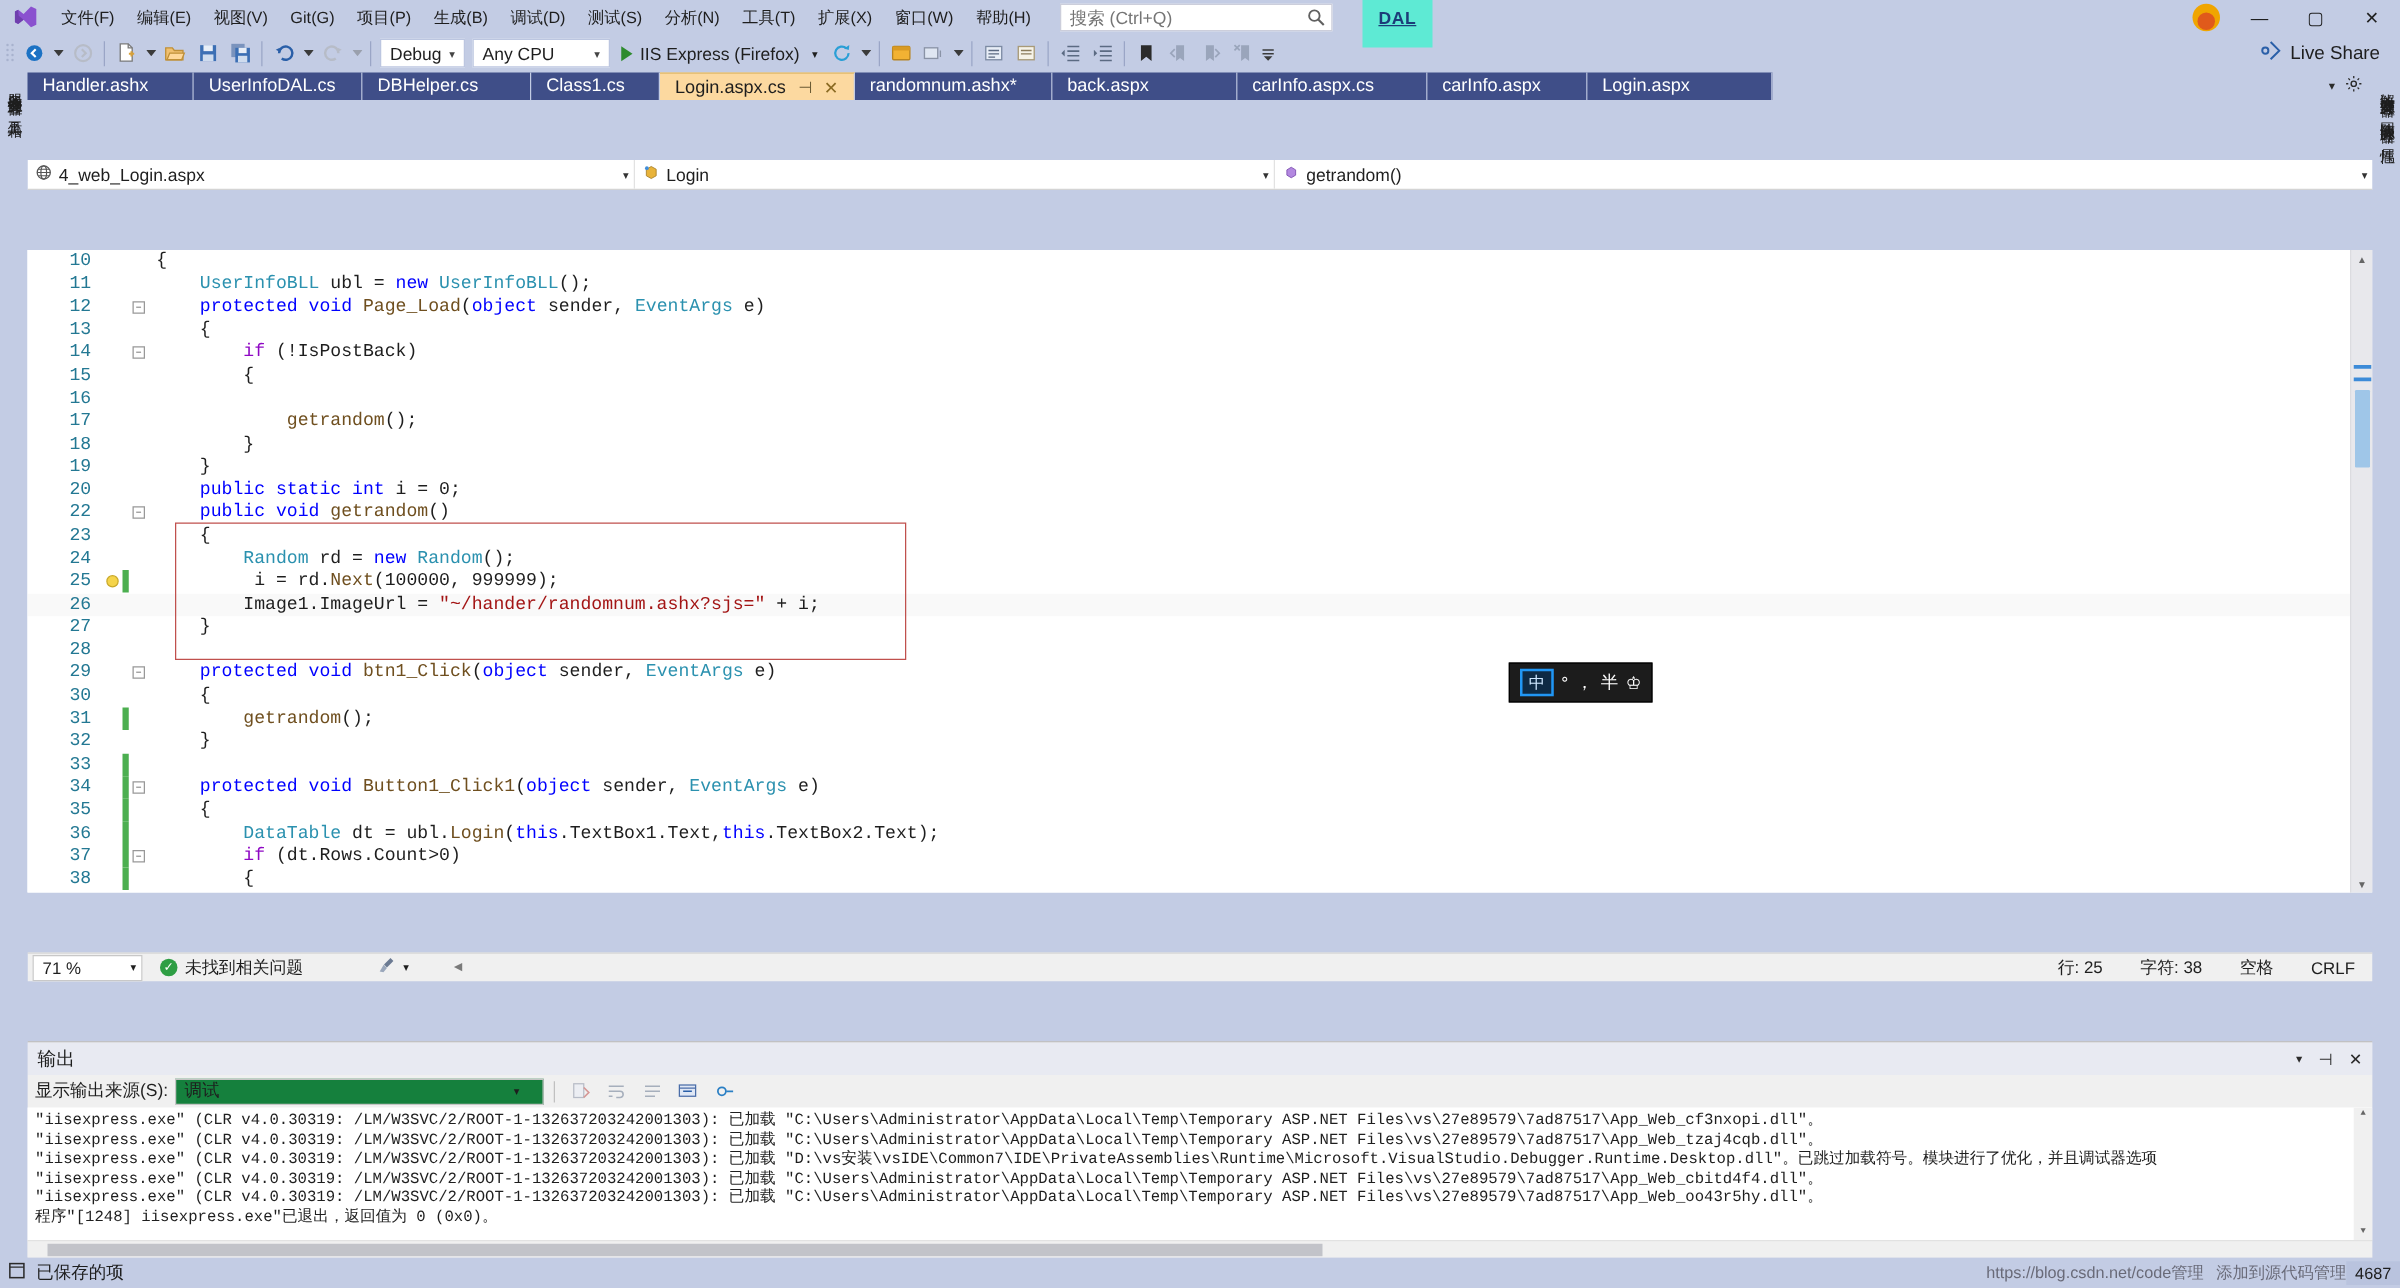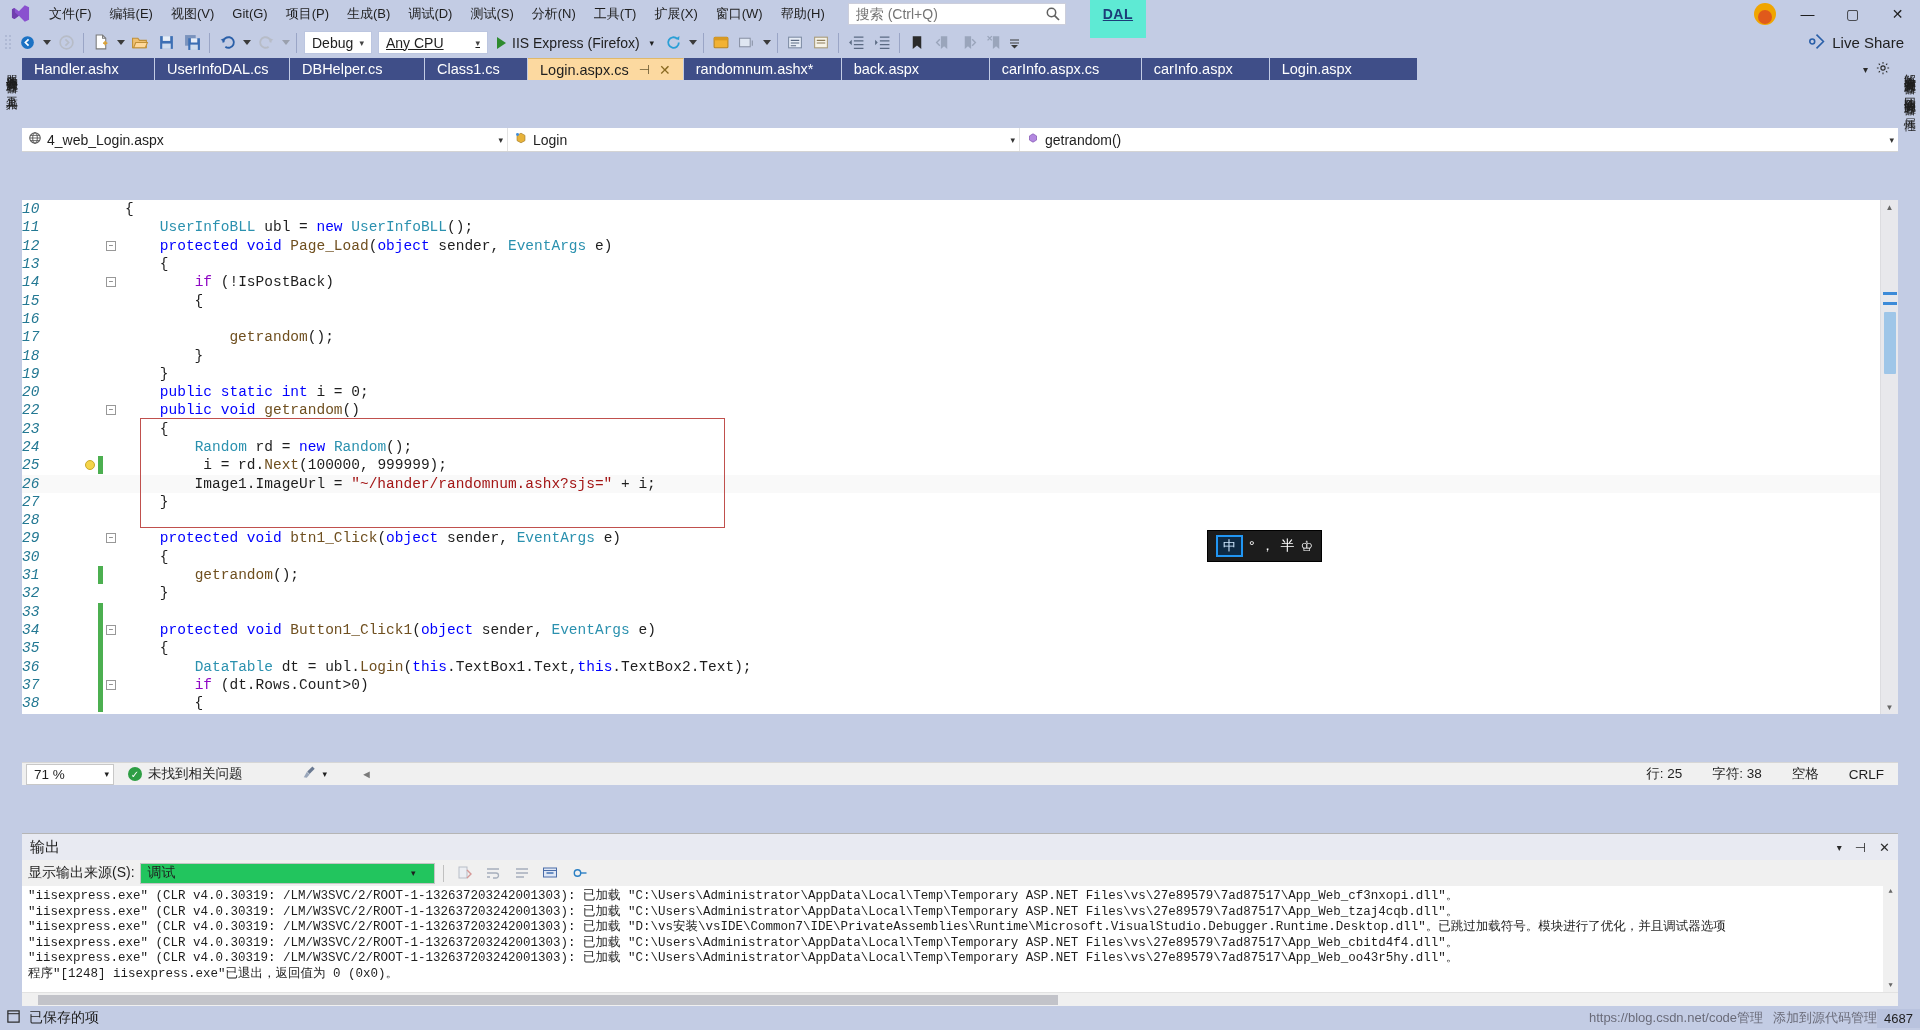--- a/index.html
+++ b/index.html
@@ -57,21 +57,21 @@
   .tbi { width:26px; height:26px; display:flex; align-items:center; justify-content:center; position:relative; }
   .tbi.caret { width:13px; }
   .tb-sep { width:1px; height:20px; background:#9aa5c6; margin:0 4px; }
   .combo {
     height:23px; border:1px solid #bcc6e0; background:#ffffff; display:flex; align-items:center;
     padding:0 2px 0 7px; font-size:14px; color:#1e1e1e; margin:0 3px; position:relative;
   }
   .combo .cv { white-space:nowrap; }
   .combo .carr { margin-left:auto; padding:0 5px; font-size:9px; color:#444; }
   .combo.debugsel { width:68px; }
-  .combo.cpusel { width:110px;text-decoration:underline; }
+  .combo.cpusel { width:110px; }
   .run-btn { display:flex; align-items:center; gap:6px; padding:0 6px; height:26px; font-size:14px; }
   .tri { width:0;height:0;border-left:9px solid #2e8b2e;border-top:6px solid transparent;border-bottom:6px solid transparent; }
   .live-share { margin-left:auto; display:flex; align-items:center; gap:7px; padding:0 16px; font-size:15px; }
 
   
   .mainrow { flex:1 1 auto; display:flex; min-height:0; }
 
   .leftrail, .rightrail {
     width:22px; flex:0 0 22px; background:#c3cce4; position:relative;
   }
@@ -103,22 +103,22 @@
   }
   .navsel .nv { white-space:nowrap; overflow:hidden; text-overflow:ellipsis; }
   .navsel .dn { margin-left:auto; font-size:9px; color:#333; padding-left:8px;}
   .navsel.a{ width:486px; } .navsel.b{ width:512px; } .navsel.c{ flex:1 1 auto; border-right:0;}
 
   
   .editorwrap { flex:1 1 auto; display:flex; min-height:0; background:#ffffff; position:relative; }
   .editor { flex:1 1 auto; position:relative; overflow:hidden; background:#ffffff;
             font-family:"Liberation Mono","DejaVu Sans Mono",monospace; font-size:14.5px; }
   .codeline { height:18.3px; display:flex; align-items:center; white-space:pre; position:relative; }
-  .gutter-num { width:60px; text-align:left; padding-right:9px; color:#2b91af; flex:0 0 60px;
-                color:#237893; font-size:14.5px;font-style:italic; }
+  .gutter-num { width:60px; text-align:right; padding-right:9px; color:#2b91af; flex:0 0 60px;
+                color:#237893; font-size:14.5px; }
   .chg { width:5px; flex:0 0 5px; height:18.3px; }
   .chg.green { background:#4caf50; }
   .chg.none { background:transparent; }
   .glyph { width:16px; flex:0 0 16px; display:flex; align-items:center; justify-content:center; position:relative; }
   .box-collapse { width:10px; height:10px; border:1px solid #989898; background:#fff; font-size:9px;
                   line-height:8px; text-align:center; color:#555; }
   .bulb { width:10px;height:10px;border-radius:50%;background:#f5d44a;border:1px solid #c9a92a; }
   .code { flex:1 1 auto; padding-left:6px; }
   .k   { color:#0000ff; }   
   .kc  { color:#2b91af; }   
@@ -154,21 +154,21 @@
            display:flex;align-items:center;justify-content:center; }
   .estat-right { margin-left:auto; display:flex; align-items:center; gap:30px; padding-right:14px; }
 
   
   .outpanel { flex:0 0 173px; display:flex; flex-direction:column; background:#f0f0f0; border-top:1px solid #b5b5b5;}
   .out-title { height:26px; display:flex; align-items:center; padding:0 8px; font-size:15px; background:#e8eaf2;}
   .out-title .ttl { font-size:15px; }
   .out-title .ctl { margin-left:auto; display:flex; gap:13px; align-items:center; color:#2b2b2b; font-size:13px;}
   .out-toolbar { height:26px; display:flex; align-items:center; gap:5px; padding:0 6px; background:#f0f0f0; }
   .out-toolbar .lbl { font-size:14px; }
-  .out-combo { width:295px; height:21px; border:1px solid #c5c5c5; background:#22c55e; display:flex;
+  .out-combo { width:295px; height:21px; border:1px solid #c5c5c5; background:#15803d; display:flex;
                align-items:center; padding:0 18px 0 7px; font-size:14px; }
   .out-combo .carr{ margin-left:auto; font-size:9px; }
   .obi { width:24px;height:22px;display:flex;align-items:center;justify-content:center;opacity:.55;}
   .obi.on{opacity:1;}
   .osep{ width:1px;height:17px;background:#c0c0c0;margin:0 3px; }
   .outbody {
     flex:1 1 auto; background:#ffffff; font-family:"Liberation Mono","DejaVu Sans Mono",monospace;
     font-size:12.5px; line-height:15.5px; padding:3px 2px 0 6px; overflow:hidden; white-space:nowrap;
     position:relative; color:#1e1e1e;
   }

